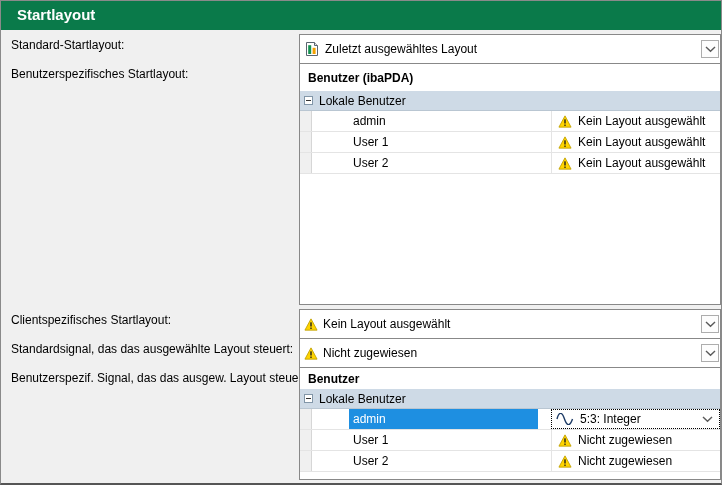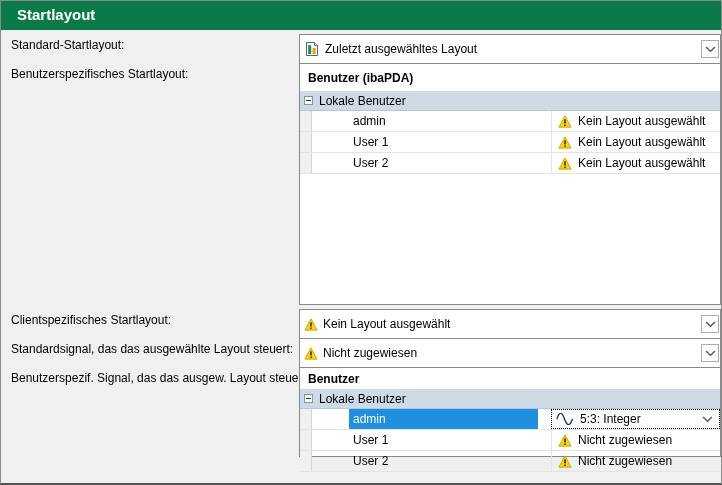--- a/index.html
+++ b/index.html
@@ -172,21 +172,21 @@
         <rect x="7.2" y="11" width="1.6" height="1.6" fill="#1a1a1a"></rect>
     </svg>
     <span class="txt">Nicht zugewiesen</span>
     <span class="ddbtn">
       <svg width="11" height="7" viewBox="0 0 11 7">
         <path d="M1 1 L5.5 5.3 L10 1" fill="none" stroke="#5a5a5a" stroke-width="1.4"></path>
       </svg>
     </span>
   </div>
 
-  <div class="tbl" style="top:366px;height:90px">
+  <div class="tbl" style="top:366px;height:113px">
     <div class="thead" style="height:21px">
       <div class="hc c-user">Benutzer</div>
     </div>
     <div class="grow" style="top:21px">
       <span class="mbox"></span>
       <span class="glabel">Lokale Benutzer</span>
     </div>
 
     <div class="trow" style="top:41px">
       <div class="strip"></div>

